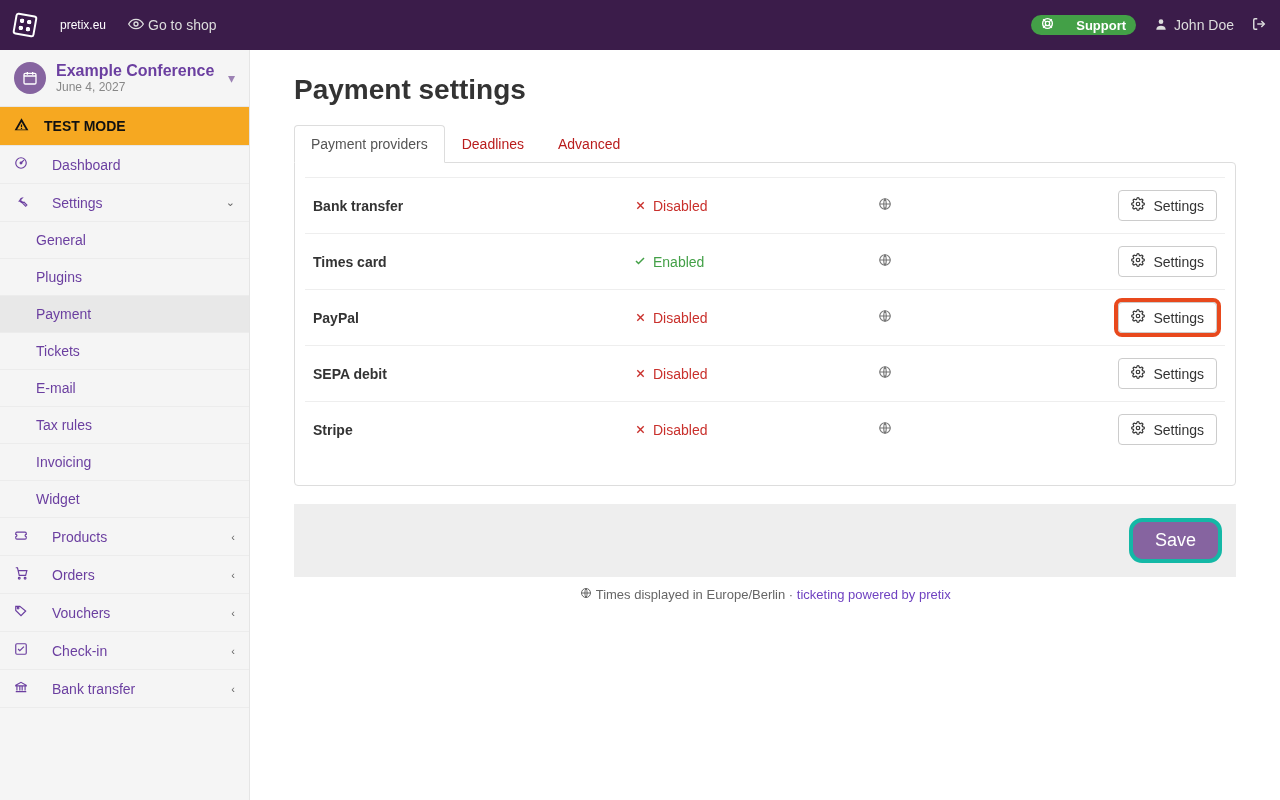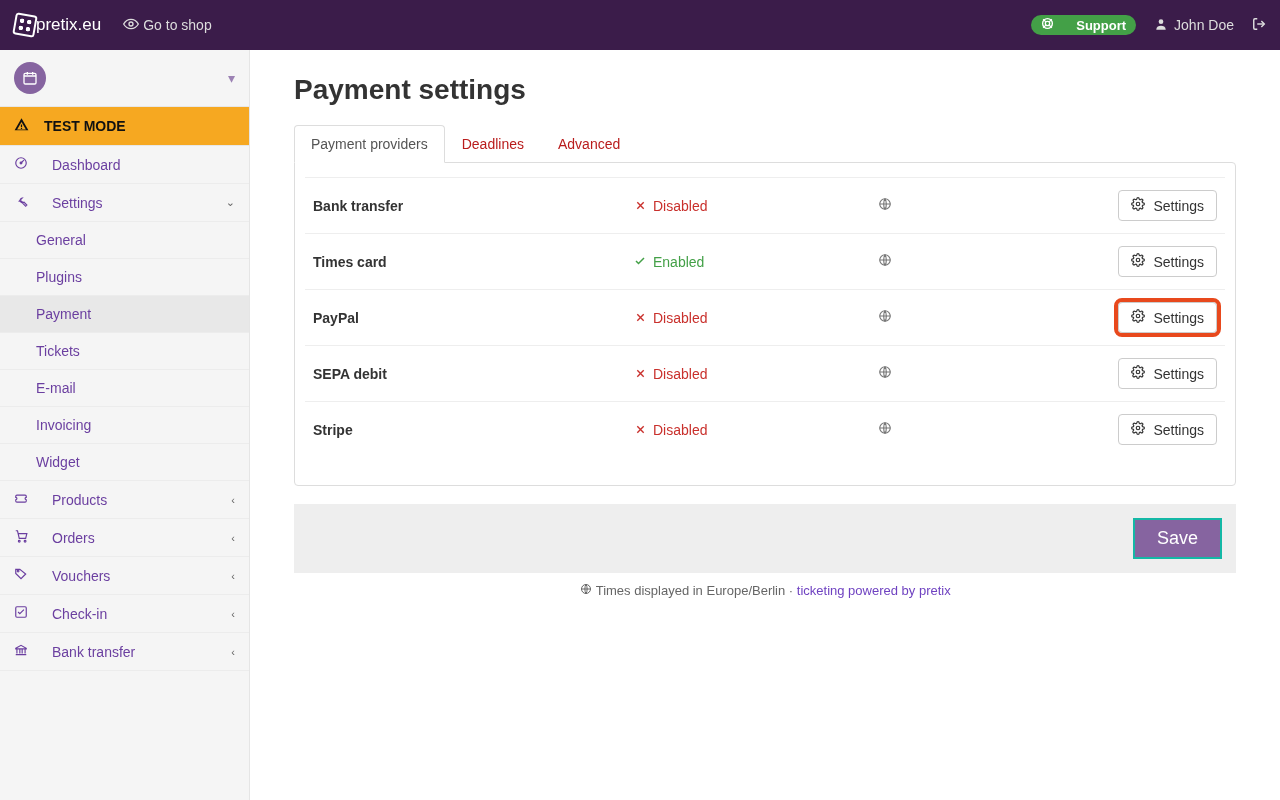--- a/index.html
+++ b/index.html
@@ -15,22 +15,22 @@
   
   .navbar {
     height: 50px;
     background: #3b1c4a; 
     color: #fff;
     display: flex;
     align-items: center;
     padding: 0 14px;
   }
   .navbar .brand {
-    display: flex; align-items: center; gap: 0;
-    font-size: 17px; font-weight: 400; color: #fff;
+    display: flex; align-items: center; gap: 24px;
+    font-size: 12px; font-weight: 400; color: #fff;
   }
   .navbar .brand-logo {
     width: 22px; height: 22px; position: relative;
   }
   .navbar .brand-logo::before {
     content:""; position:absolute; inset:0;
     background:
       radial-gradient(circle at 30% 30%, #fff 2px, transparent 2.5px),
       radial-gradient(circle at 70% 30%, #fff 2px, transparent 2.5px),
       radial-gradient(circle at 30% 70%, #fff 2px, transparent 2.5px),
@@ -123,22 +123,22 @@
     background:#fff; border:1px solid #ccc; border-radius:4px;
     padding:6px 12px; color:#333; display:inline-flex; align-items:center; gap:8px;
     cursor:pointer; font-size:14px;
   }
   .hl { outline:4px solid #e8491d; outline-offset:0; border-radius:4px; }
 
   .save-bar {
     background:#eee; margin-top:18px; padding:14px; display:flex; justify-content:flex-end;
   }
   .btn-primary {
-    background:#8664a0; border:2px solid #14b8a6; color:#fff;
-    font-size:18px; padding:8px 22px; border-radius:0; cursor:pointer;
+    background:#8664a0; border:4px solid #14b8a6; color:#fff;
+    font-size:18px; padding:8px 22px; border-radius:13px; cursor:pointer;
   }
 
   .footer { text-align:center; color:#666; font-size:13px; margin-top:10px; }
   .footer a { color:#6f42c1; }
 
   
   .i { display:inline-block; width:1em; text-align:center; }
 </style>
 </head>
 <body>
@@ -194,20 +194,24 @@
 <div class="shell">
 
   <aside class="sidebar">
     <div class="event-head">
       <span class="cal-icon">
         <svg width="16" height="16" viewBox="0 0 24 24" fill="none" stroke="#fff" stroke-width="2">
             <rect x="3" y="5" width="18" height="16" rx="2"></rect>
             <path d="M3 9h18M8 3v4M16 3v4"></path>
           </svg>
       </span>
+      <div>
+        <div class="title">Example Conference</div>
+        <div class="date">June 4, 2027</div>
+      </div>
       <span class="caret">▾</span>
     </div>
 
     <div class="testmode">
       <span class="i">
         <svg width="15" height="15" viewBox="0 0 24 24" fill="currentColor">
             <path d="M12 2 1 21h22L12 2zm0 6 7 12H5l7-12zm-1 4h2v4h-2v-4zm0 5h2v2h-2v-2z"></path>
           </svg>
       </span>
       <span>TEST MODE</span>
@@ -231,20 +235,21 @@
           </svg>
       </span>
       <span>Settings</span>
       <span class="chev">⌄</span>
     </div>
     <div class="sub-item"><span>General</span></div>
     <div class="sub-item"><span>Plugins</span></div>
     <div class="sub-item active"><span>Payment</span></div>
     <div class="sub-item"><span>Tickets</span></div>
     <div class="sub-item"><span>E-mail</span></div>
+    <div class="sub-item"><span>Tax rules</span></div>
     <div class="sub-item"><span>Invoicing</span></div>
     <div class="sub-item"><span>Widget</span></div>
 
     <div class="nav-item">
       <span class="i">
         <svg width="14" height="14" viewBox="0 0 24 24" fill="none" stroke="currentColor" stroke-width="2">
             <path d="M3 9a2 2 0 0 1 2-2h14a2 2 0 0 1 2 2v2a2 2 0 0 0 0 4v2a2 2 0 0 1-2 2H5a2 2 0 0 1-2-2v-2a2 2 0 0 0 0-4V9z"></path>
           </svg>
       </span>
       <span>Products</span>

